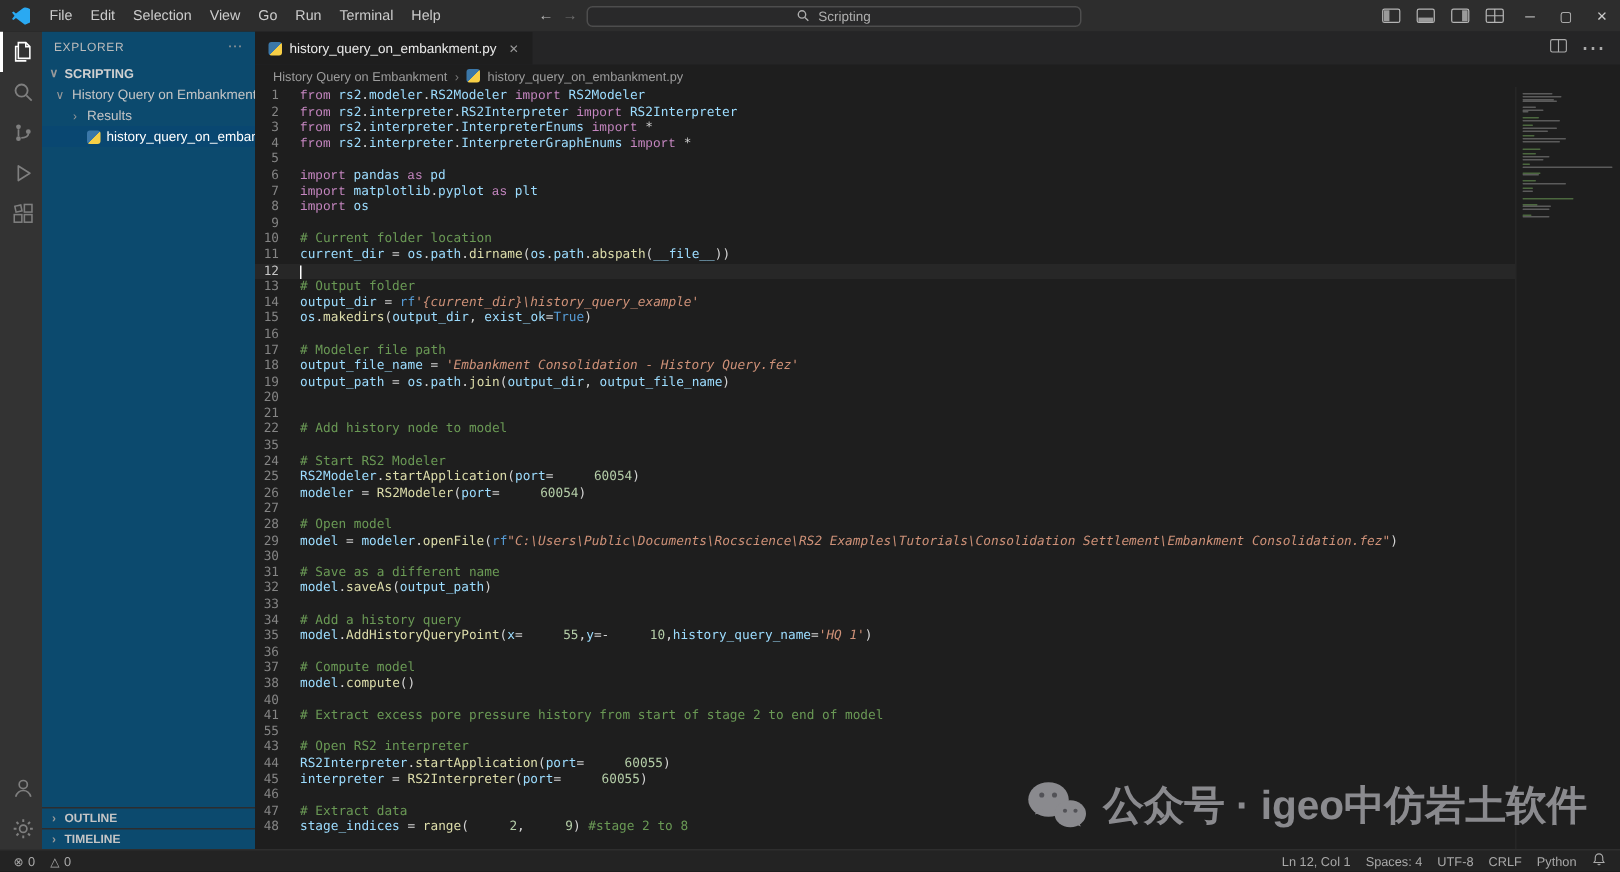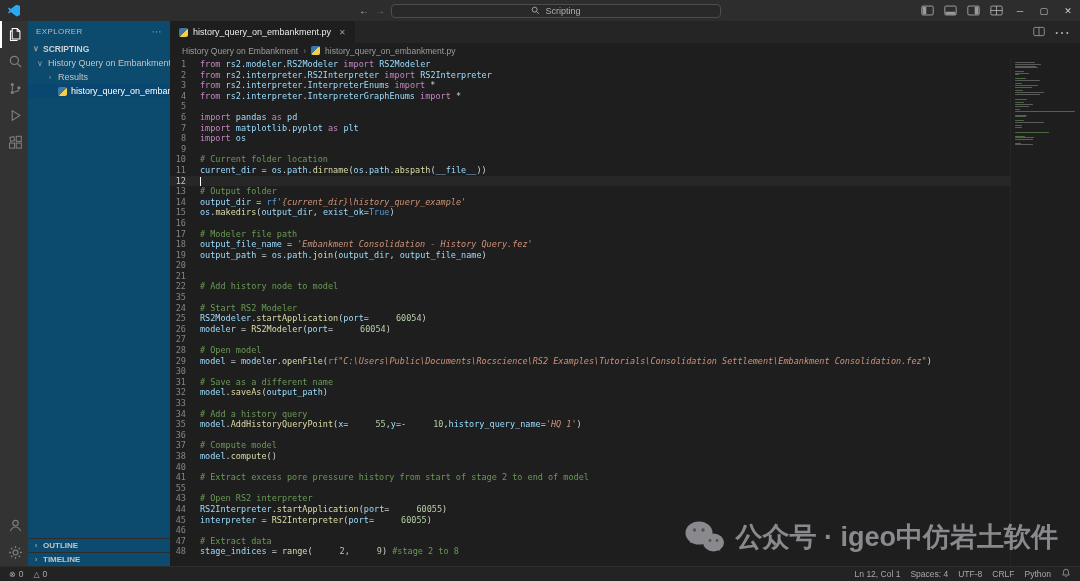--- a/index.html
+++ b/index.html
@@ -69,21 +69,21 @@
   .code-area { flex:1; position:relative; overflow:hidden; }
   .code { position:absolute; top:1px; left:0; right:70px; bottom:0; overflow:hidden;
           font-family:"DejaVu Sans Mono","Liberation Mono",monospace; font-size:8.5px; }
   .code-line { display:flex; height:10.6px; line-height:10.6px; white-space:pre; }
   .code-line.current { background:rgba(255,255,255,0.045); }
   .ln { width:30px; flex-shrink:0; text-align:right; padding-right:14px; color:#858585; }
   .code-line.current .ln { color:#c6c6c6; }
   .lc { white-space:pre; color:#d4d4d4; }
   .cursor { display:inline-block; width:1px; height:9px; background:#ffffff;
             vertical-align:text-bottom; }
-  .tk-kw { color:var(--c-keyword,#C586C0); }
+  .tk-kw { color:var(--c-keyword,#C586C0);font-family:Liberation Mono, monospace; }
   .tk-st { color:var(--c-string,#CE9178);font-style:italic; }
   .tk-cm { color:var(--c-comment,#6A9955); }
   .tk-nu { color:var(--c-number,#B5CEA8);padding-left:27px; }
   .tk-fn { color:var(--c-function,#DCDCAA); }
   .tk-bo { color:var(--c-constant,#569CD6); }
   .tk-id { color:var(--c-variable,#9CDCFE); }
   .tk-pl { color:#d4d4d4; }
 
   .minimap { position:absolute; top:0; right:0; bottom:0; width:70px; background:#1e1e1e;
              border-left:1px solid rgba(255,255,255,0.04); padding:4px 0 0 4px; }
@@ -103,20 +103,21 @@
                font-family:"Liberation Sans",sans-serif; opacity:.96; }
 </style>
 </head>
 <body>
 
 <div class="app">
 
   <div class="titlebar">
     <div class="tb-left">
       <div class="vscode-logo"></div>
+      <div class="menubar" id="menubar"><span class="menu-item">File</span><span class="menu-item">Edit</span><span class="menu-item">Selection</span><span class="menu-item">View</span><span class="menu-item">Go</span><span class="menu-item">Run</span><span class="menu-item">Terminal</span><span class="menu-item">Help</span></div>
     </div>
     <div class="tb-center">
       <span class="nav-arrow">←</span>
       <span class="nav-arrow dim">→</span>
       <div class="searchbox">
         <svg width="9" height="9" viewBox="0 0 16 16">
             <circle cx="6.5" cy="6.5" r="4.4" fill="none" stroke="currentColor" stroke-width="1.6"></circle>
             <line x1="10" y1="10" x2="14" y2="14" stroke="currentColor" stroke-width="1.6"></line>
           </svg>
         <span>Scripting</span>

